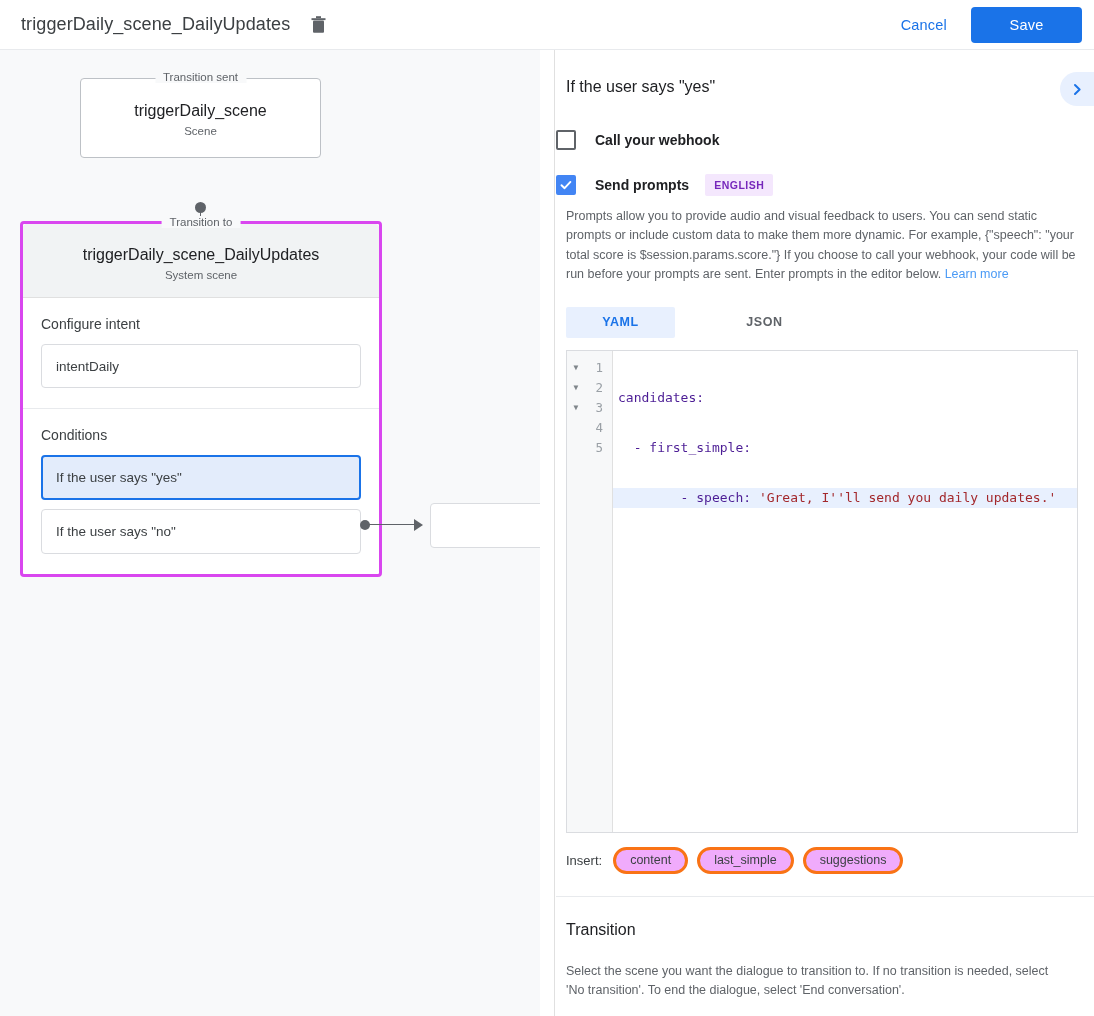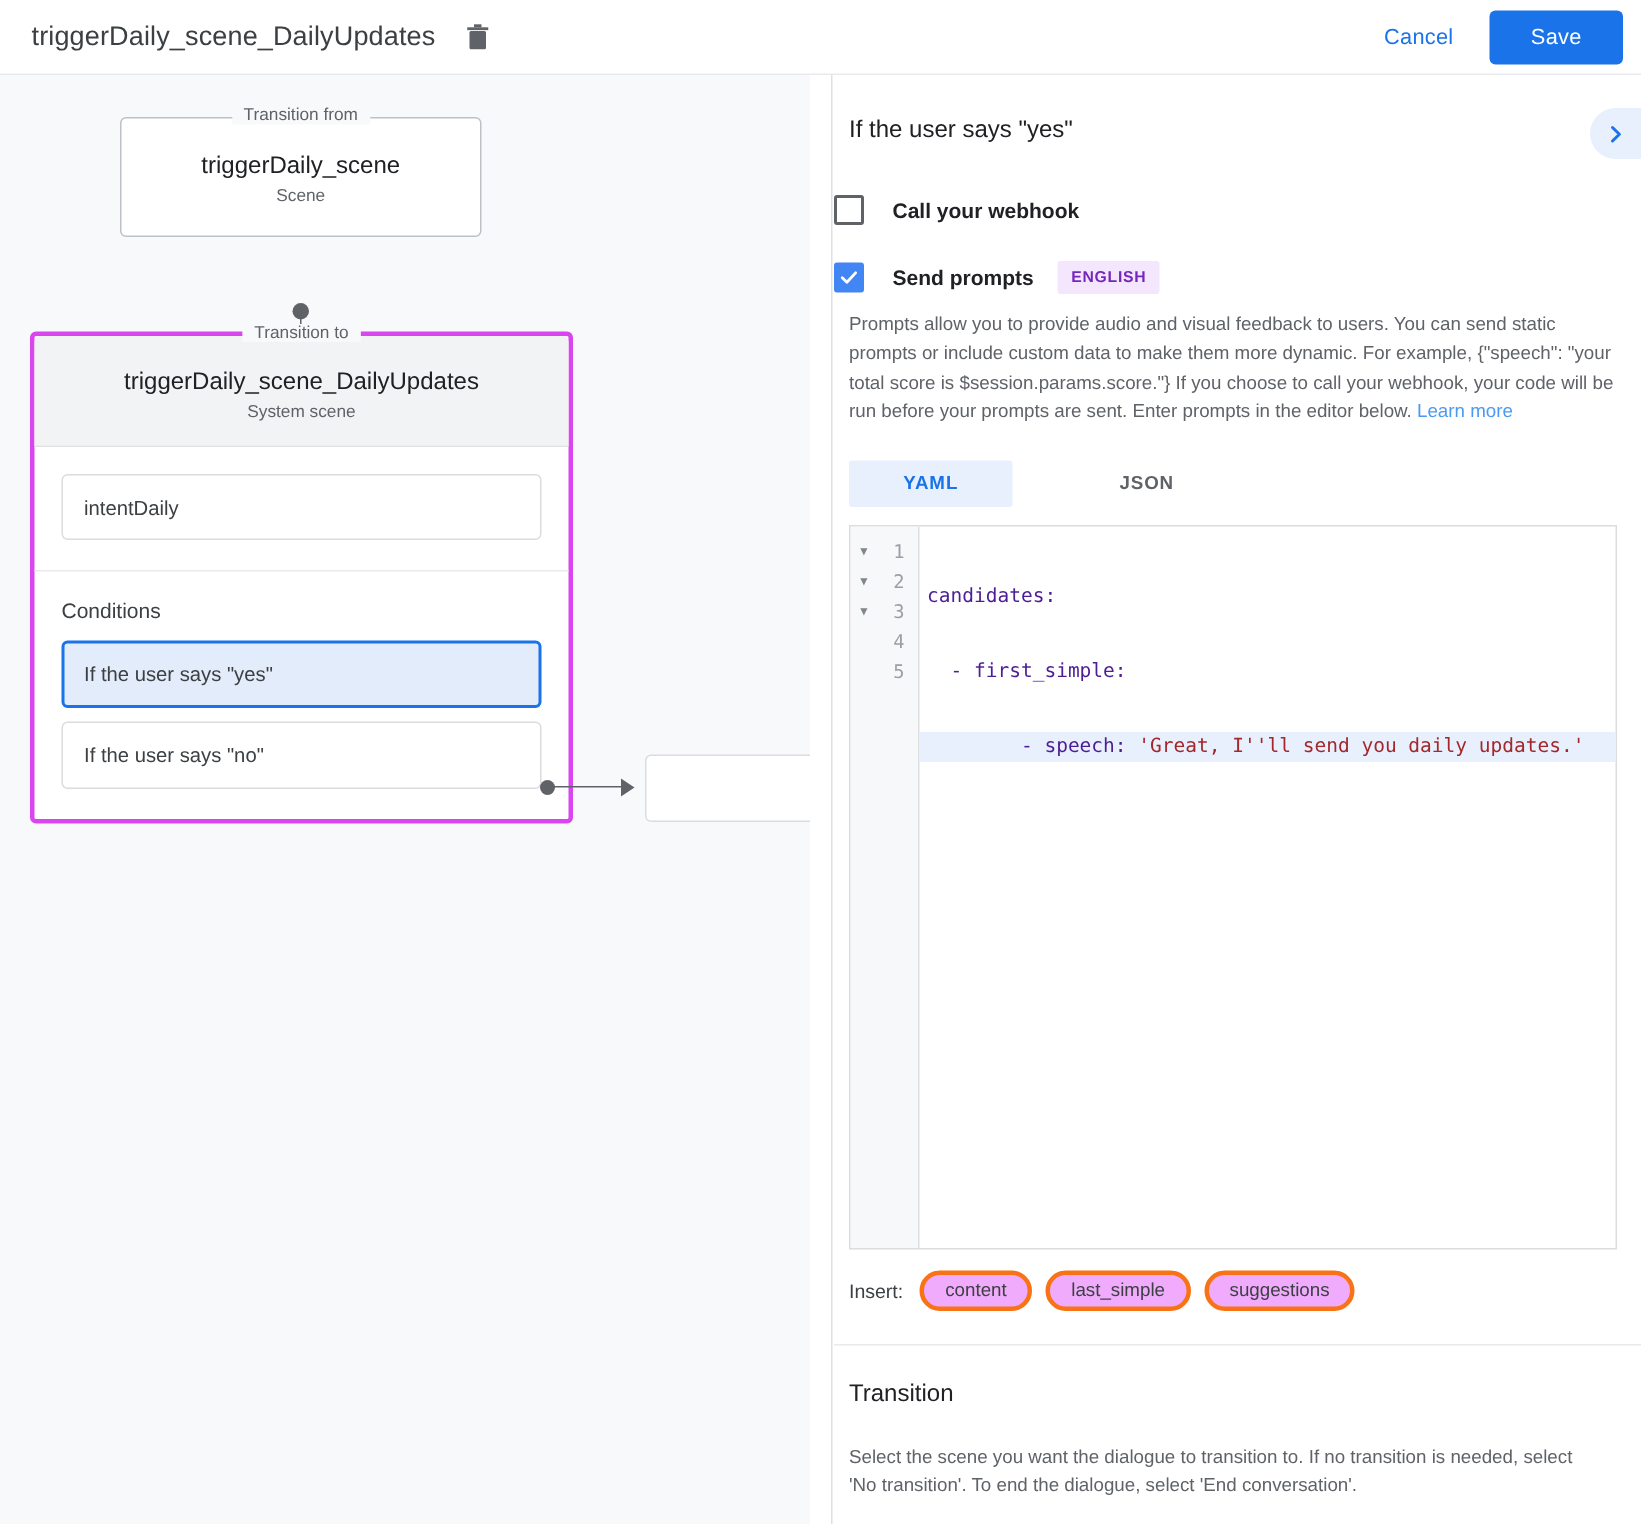--- a/index.html
+++ b/index.html
@@ -48,21 +48,21 @@
   .save-btn {
     margin-left: 14px; margin-right: 12px;
     background: #1a73e8;
     color: #ffffff;
     font-size: 14.5px;
     font-weight: 500;
     letter-spacing: 0.2px;
     border: none;
     border-radius: 4px;
     height: 36px;
-    width: 89px;
+    width: 111px;
     cursor: pointer;
     font-family: inherit;
   }
 
   
   .canvas {
     position: absolute;
     top: 50px; left: 0;
     width: 540px; height: 966px;
     background: #f8f9fa;
@@ -425,37 +425,38 @@
     </svg>
   </div>
   <div class="topbar-spacer"></div>
   <button class="cancel-btn">Cancel</button>
   <button class="save-btn">Save</button>
 </div>
 
 <div class="canvas">
 
   <div class="node-from">
-    <div class="node-legend">Transition from</div>
+    <div class="node-legend">Transition sent</div>
     <div class="node-title">triggerDaily_scene</div>
     <div class="node-sub">Scene</div>
   </div>
 
   <div class="edge-dot"></div>
   <div class="edge-v"></div>
   <div class="edge-arrow-down"></div>
 
   <div class="node-to">
     <div class="node-legend">Transition to</div>
     <div class="node-to-header">
       <div class="node-title">triggerDaily_scene_DailyUpdates</div>
       <div class="node-sub">System scene</div>
     </div>
 
     <div class="section">
+      <div class="section-label">Configure intent</div>
       <div class="field-box">intentDaily</div>
     </div>
 
     <div class="section">
       <div class="section-label">Conditions</div>
       <div class="cond-box selected">If the user says "yes"</div>
       <div class="cond-box">If the user says "no"</div>
     </div>
   </div>
 

